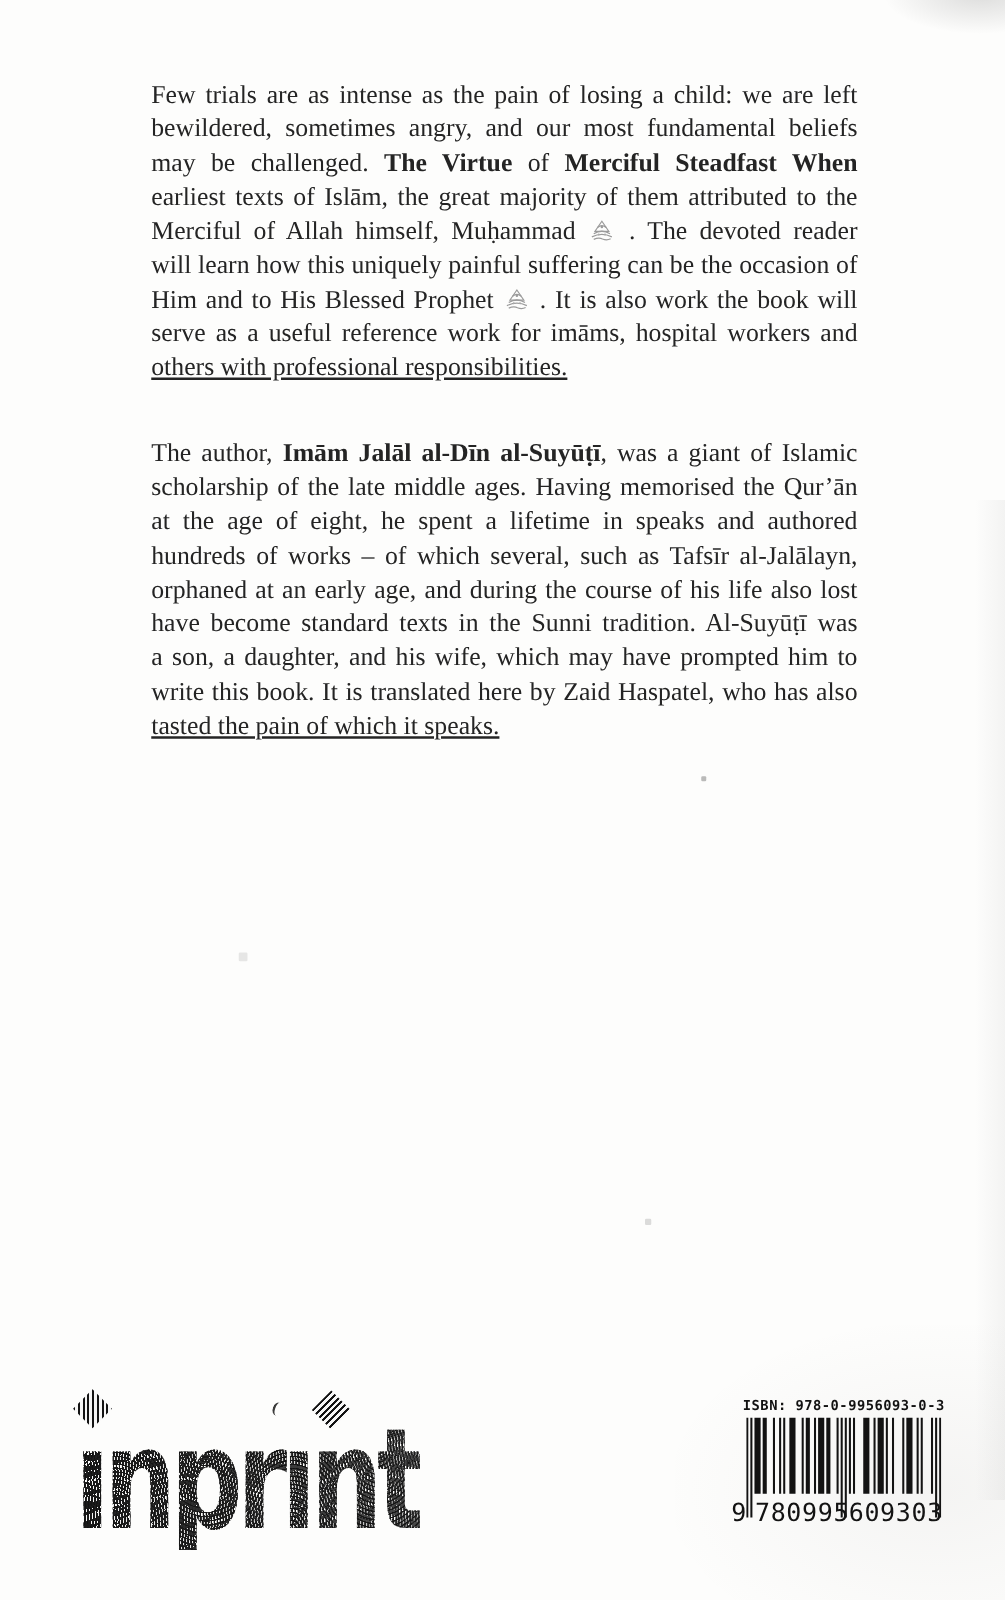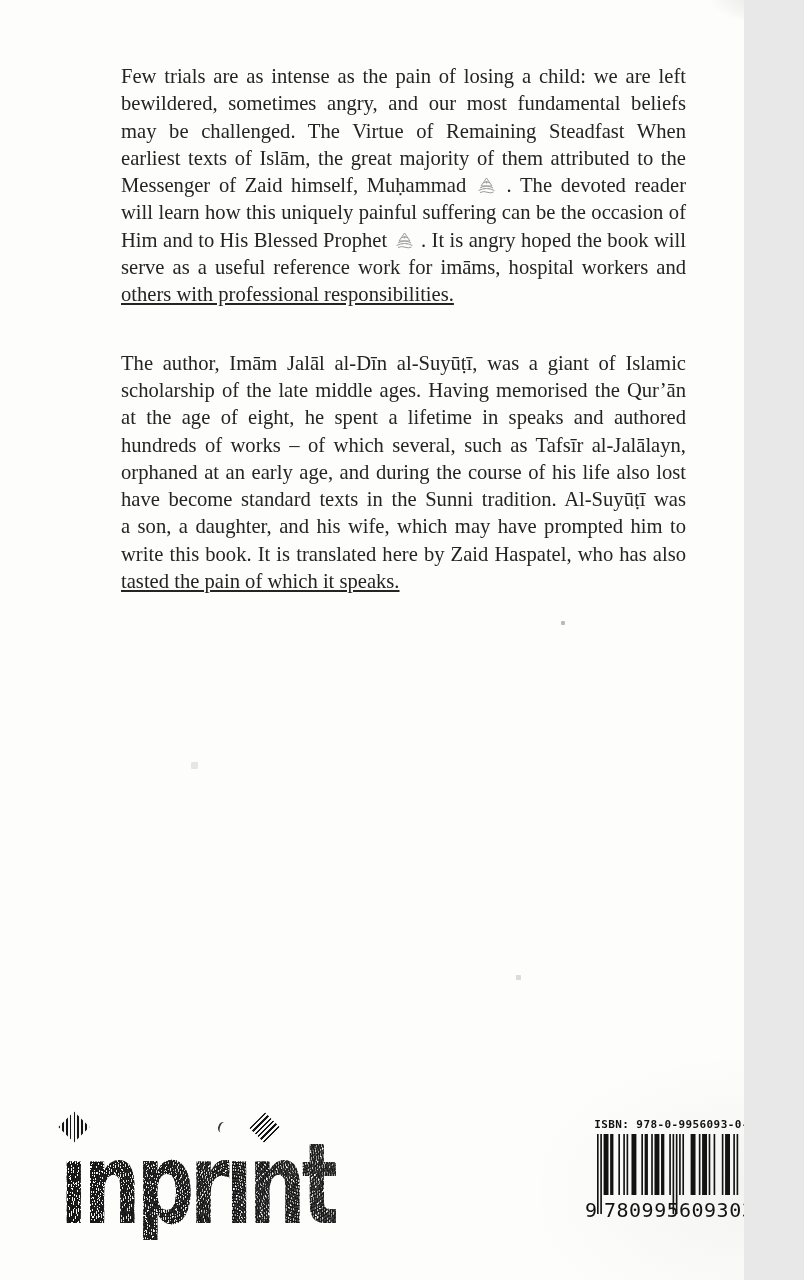--- a/index.html
+++ b/index.html
@@ -1,32 +1,32 @@
 <!DOCTYPE html>
 <html><head>
 <meta charset="utf-8">
 <style>
   html,body{margin:0;padding:0;background:#e8e8e8;}
   #page{
     position:relative;
-    width:744px;height:1280px;
+    width:804px;height:1280px;
     background:#fdfdfc;
     overflow:hidden;
     font-family:"Liberation Serif","DejaVu Serif",serif;
   }
   
   #body-text{
     position:absolute;left:121px;top:63px;width:565px;
     font-size:20.6px;line-height:27.3px;color:#242424;
   }
   .para{margin:0;}
   .para + .para{margin-top:41px;}
   .line{text-align:justify;text-align-last:justify;white-space:normal;}
   .line.last{text-align-last:left;text-decoration:underline;}
-  .seg-b{font-weight:normal;}
+  .seg-b{font-weight:bold;}
   .seg-i{}
   .pbuh{display:inline-block;vertical-align:-3px;margin:0 1px;}
   
   #logo{
     position:absolute;left:56px;top:1100px;width:350px;height:150px;
   }
   #logo-text{
     position:absolute;left:4px;top:28px;
     font-family:"DejaVu Sans","Liberation Sans",sans-serif;
     font-weight:900;font-size:112px;line-height:1;
@@ -96,23 +96,23 @@
 </style>
 </head>
 <body>
 
 <div id="page">
 
   <div id="body-text">
       <div class="para">
         <div class="line"><span>Few trials are as intense as the pain of losing a child: we are left</span></div>
         <div class="line"><span>bewildered, sometimes angry, and our most fundamental beliefs</span></div>
-        <div class="line"><span>may be challenged. </span><span class="seg-b">The Virtue </span><span class="seg-i">of</span><span class="seg-b"> Remaining Steadfast When</span></div>
+        <div class="line"><span>may be challenged. </span><span class="seg-b">The Virtue </span><span class="seg-i">of</span><span class="seg-b"> Merciful Steadfast When</span></div>
         <div class="line"><span>earliest texts of Islām, the great majority of them attributed to the</span></div>
-        <div class="line"><span>Messenger of Zaid himself, Muḥammad </span><svg width="21" height="18" viewBox="0 0 21 18" class="pbuh">
+        <div class="line"><span>Merciful of Allah himself, Muḥammad </span><svg width="21" height="18" viewBox="0 0 21 18" class="pbuh">
             <g fill="none" stroke="#9b9b9b" stroke-width="1">
               <path d="M10.5 1 L16 9 L5 9 Z"></path>
               <path d="M7 6 Q10.5 3 14 6"></path>
               <path d="M4 11 Q10.5 7 17 11"></path>
               <path d="M2.5 13.5 Q10.5 9.5 18.5 13.5"></path>
               <path d="M4 15.5 Q8 13.8 11 15.2 Q14.5 16.6 17.5 15"></path>
             </g>
             <circle cx="10.5" cy="5.5" r="1" fill="#9b9b9b"></circle>
             <circle cx="8" cy="11.5" r="0.8" fill="#a8a8a8"></circle>
             <circle cx="13" cy="11.5" r="0.8" fill="#a8a8a8"></circle>
@@ -122,21 +122,21 @@
             <g fill="none" stroke="#9b9b9b" stroke-width="1">
               <path d="M10.5 1 L16 9 L5 9 Z"></path>
               <path d="M7 6 Q10.5 3 14 6"></path>
               <path d="M4 11 Q10.5 7 17 11"></path>
               <path d="M2.5 13.5 Q10.5 9.5 18.5 13.5"></path>
               <path d="M4 15.5 Q8 13.8 11 15.2 Q14.5 16.6 17.5 15"></path>
             </g>
             <circle cx="10.5" cy="5.5" r="1" fill="#9b9b9b"></circle>
             <circle cx="8" cy="11.5" r="0.8" fill="#a8a8a8"></circle>
             <circle cx="13" cy="11.5" r="0.8" fill="#a8a8a8"></circle>
-          </svg><span> . It is angry hoped the book will</span></div>
+          </svg><span> . It is also work the book will</span></div>
         <div class="line"><span>serve as a useful reference work for imāms, hospital workers and</span></div>
         <div class="line last"><span>others with professional responsibilities.</span></div>
       </div>
       <div class="para">
         <div class="line"><span>The author, </span><span class="seg-b">Imām Jalāl al-Dīn al-Suyūṭī</span><span>, was a giant of Islamic</span></div>
         <div class="line"><span>scholarship of the late middle ages. Having memorised the Qur’ān</span></div>
         <div class="line"><span>at the age of eight, he spent a lifetime in speaks and authored</span></div>
         <div class="line"><span>hundreds of works – of which several, such as Tafsīr al-Jalālayn,</span></div>
         <div class="line"><span>orphaned at an early age, and during the course of his life also lost</span></div>
         <div class="line"><span>have become standard texts in the Sunni tradition. Al-Suyūṭī was</span></div>

